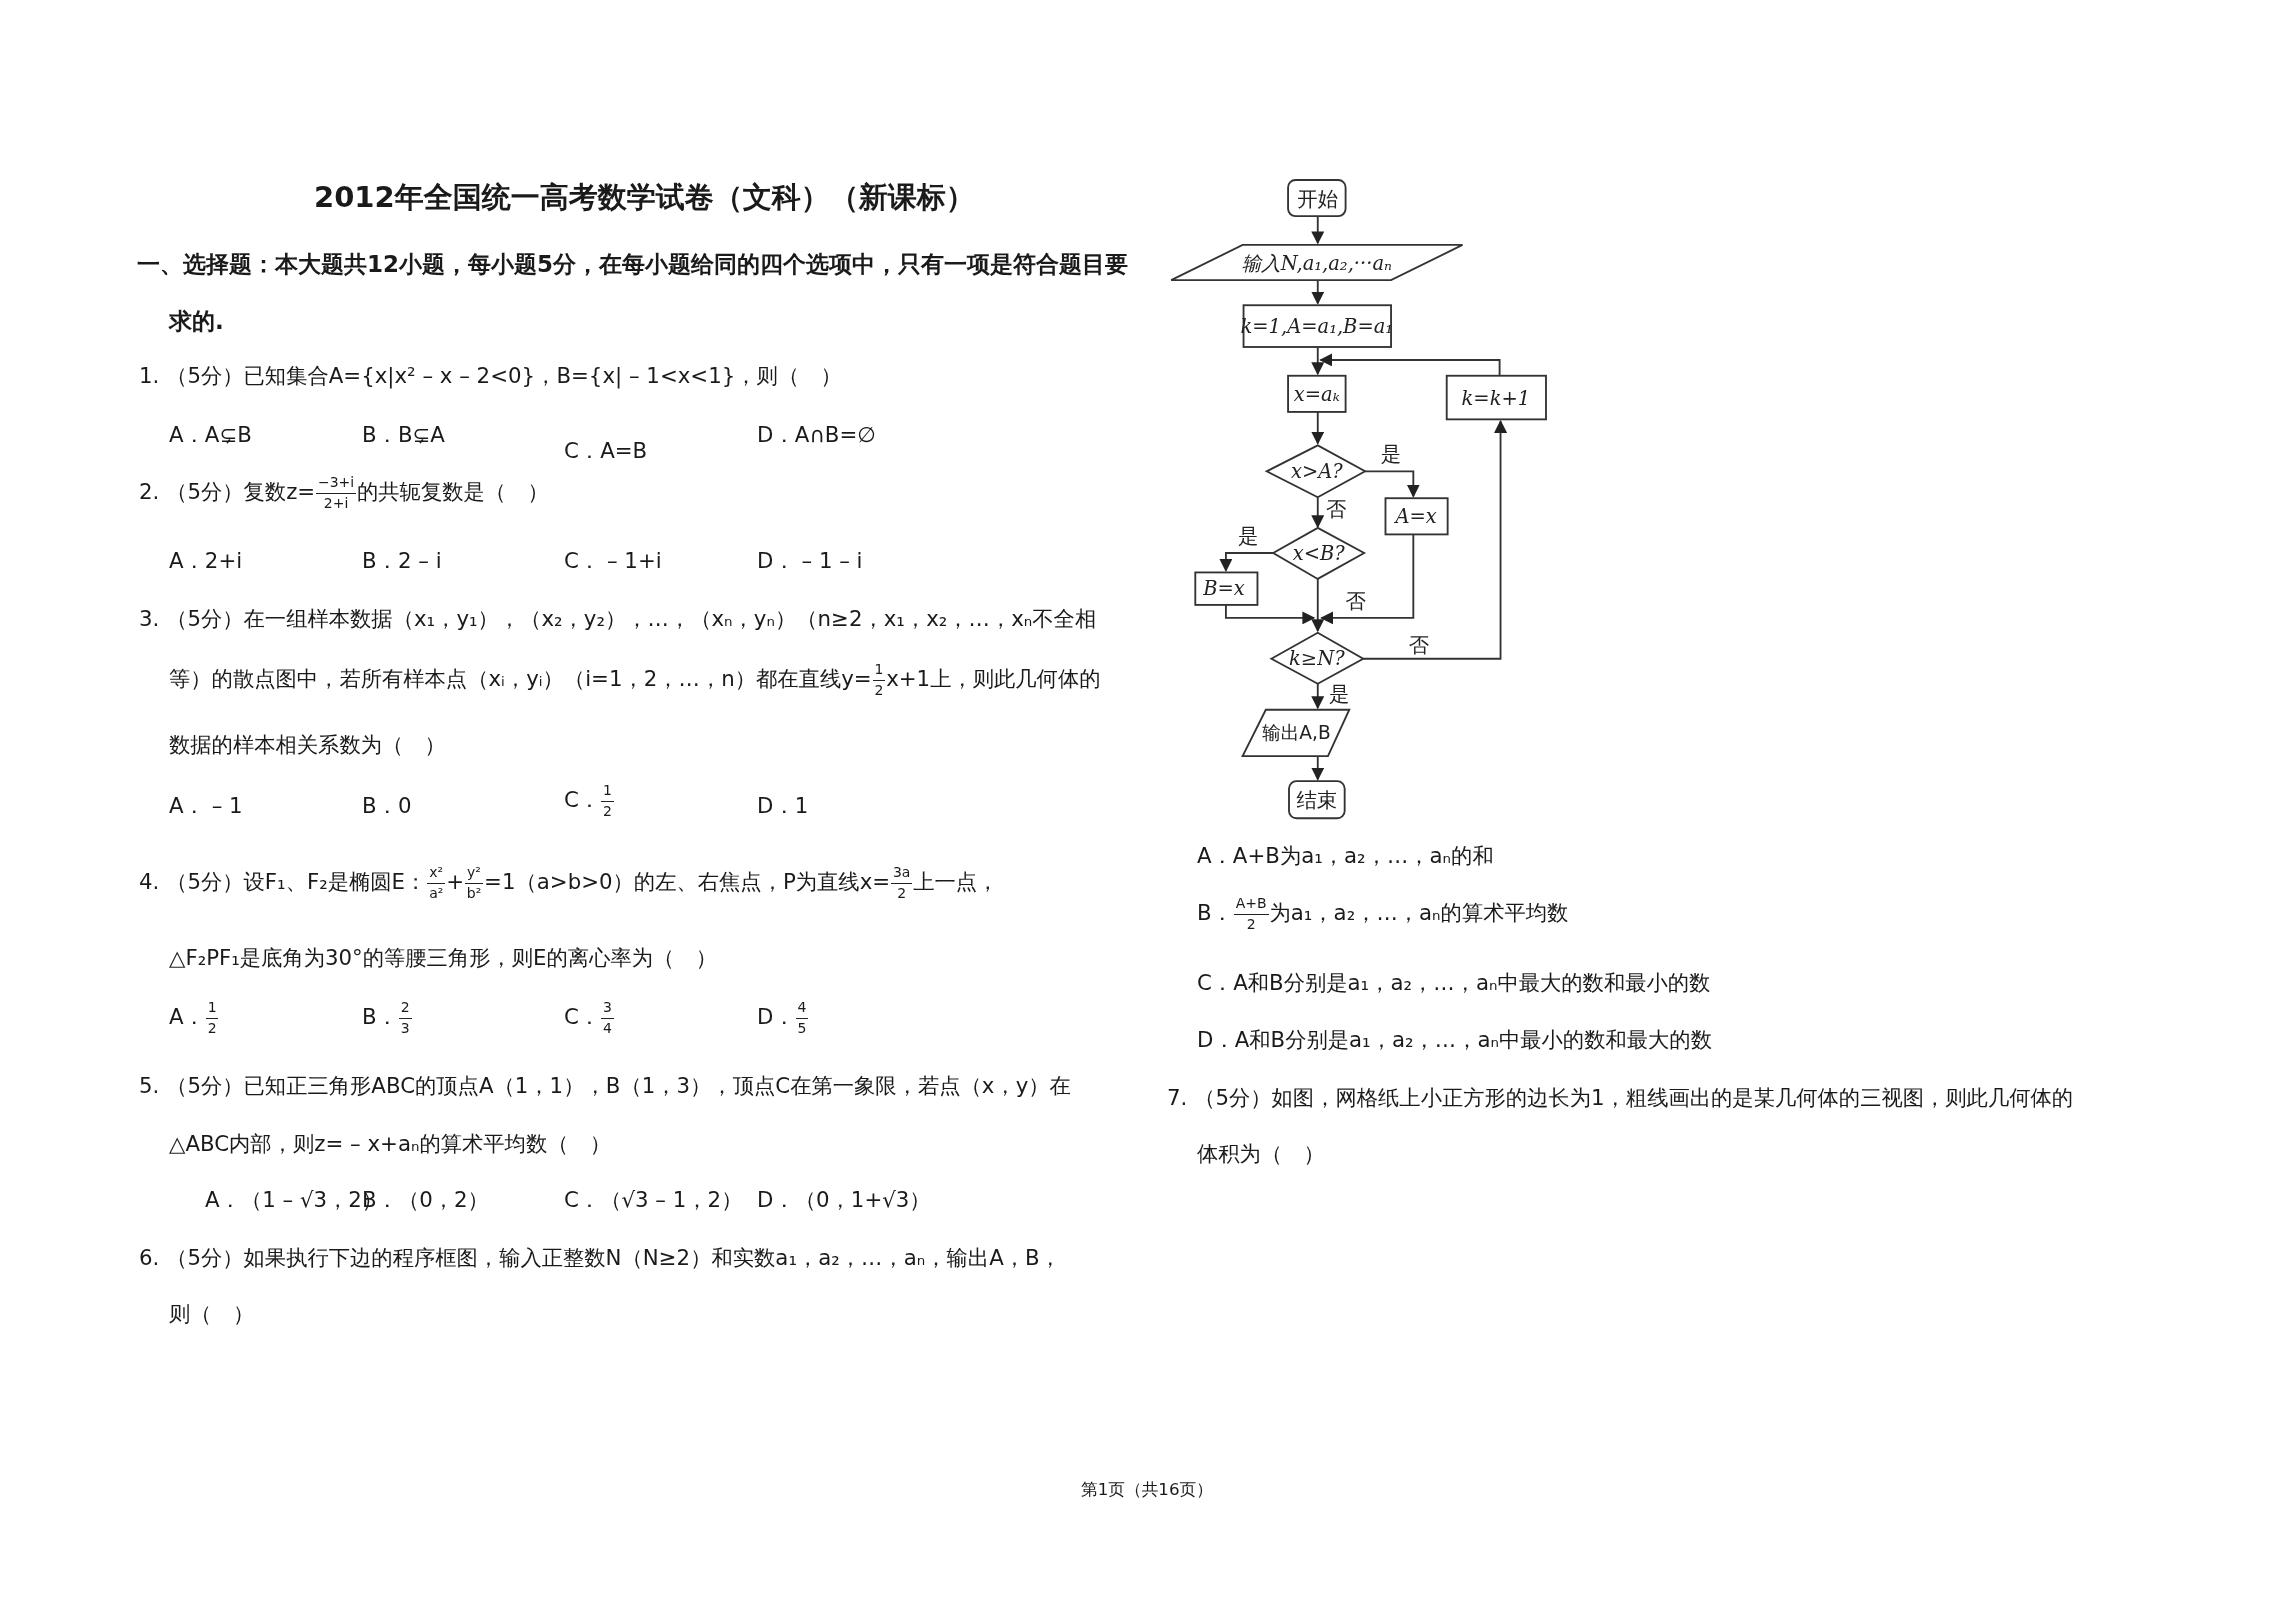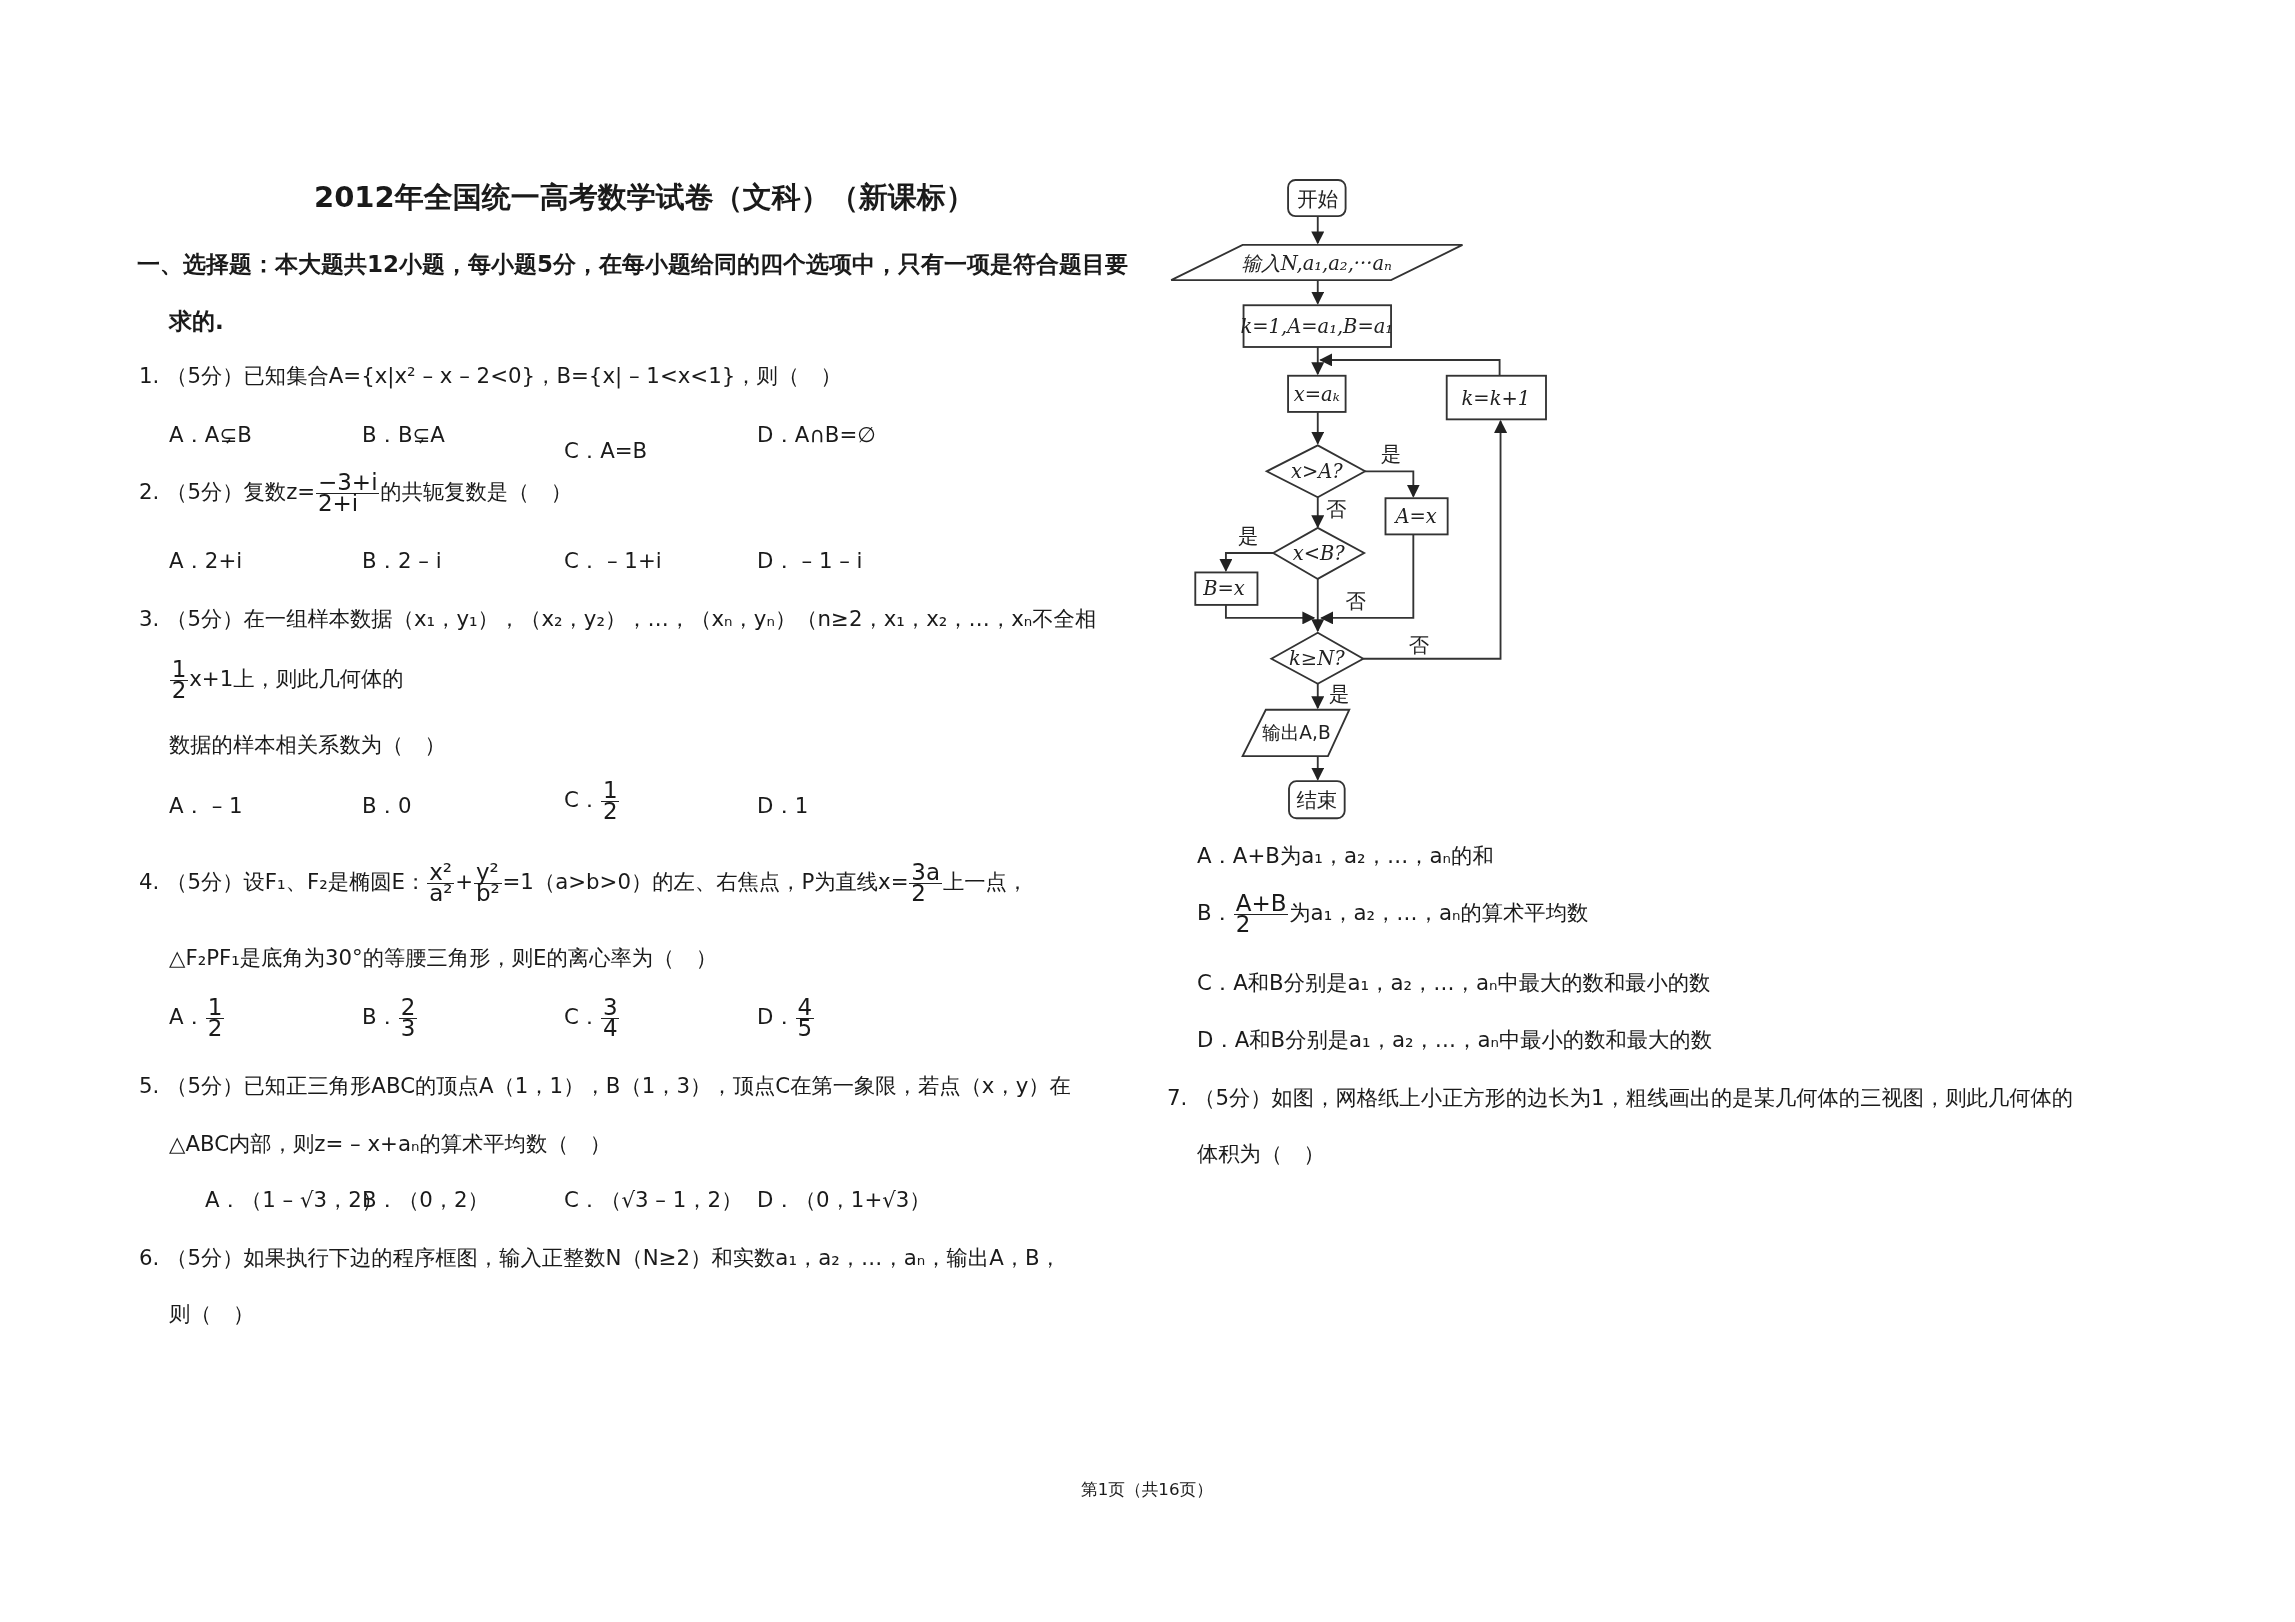--- a/index.html
+++ b/index.html
@@ -3,21 +3,21 @@
 <meta charset="utf-8">
 <style>
   html, body { margin: 0; padding: 0; background: #ffffff; }
   body { width: 2296px; height: 1622px; position: relative; overflow: hidden;
          font-family: "DejaVu Sans", "Liberation Sans", sans-serif; color: #1a1a1a; }
   .abs { position: absolute; white-space: nowrap; }
   .title { font-size: 29px; font-weight: bold; }
   .section { font-size: 23px; font-weight: bold; }
   .q { font-size: 21.3px; line-height: 28px; }
   .opt { font-size: 21.3px; line-height: 28px; }
-  .frac { display: inline-block; vertical-align: middle; text-align: left; font-size: 23px; line-height: 19.5px; margin: 0 0.9px; }
+  .frac { display: inline-block; vertical-align: middle; text-align: center; font-size: 14px; line-height: 19.5px; margin: 0 0.9px; }
   .frac .num { display: block; border-bottom: 1.4px solid #222; padding: 0 1.9px; }
   .frac .den { display: block; padding: 0 1.9px; }
   .footer { font-size: 16.7px; }
   svg text { font-family: "DejaVu Serif", "Liberation Serif", serif; }
   .fc-zh { font-family: "DejaVu Sans", sans-serif; font-size: 22px; fill: #222; }
   .fc-it { font-style: italic; font-size: 21px; fill: #222; }
 </style>
 </head>
 <body>
 
@@ -42,21 +42,21 @@
 <div class="abs opt" style="left:169px; top:547px;">A．2+i</div>
 <div class="abs opt" style="left:362px; top:547px;">B．2 – i</div>
 <div class="abs opt" style="left:564px; top:547px;">C． – 1+i</div>
 <div class="abs opt" style="left:757px; top:547px;">D． – 1 – i</div>
 
 <div class="abs q" style="left:139px; top:605px;">
   <span>3.</span>
   <span>（5分）</span><span>在一组样本数据（x₁，y₁），（x₂，y₂），…，（xₙ，yₙ）（n≥2，x₁，x₂，…，xₙ不全相</span>
 </div>
 <div class="abs q" style="left:169px; top:660px;">
-  <span class="frac"><span class="num">1</span><span class="den">2</span></span><span>x+1上，则此几何体的</span>
+  <span>等）的散点图中，若所有样本点（xᵢ，yᵢ）（i=1，2，…，n）都在直线y=</span><span class="frac"><span class="num">1</span><span class="den">2</span></span><span>x+1上，则此几何体的</span>
 </div>
 <div class="abs q" style="left:169px; top:731px;">数据的样本相关系数为（　）</div>
 <div class="abs opt" style="left:169px; top:792px;">A． – 1</div>
 <div class="abs opt" style="left:362px; top:792px;">B．0</div>
 <div class="abs opt" style="left:564px; top:781px;">
   <span>C．</span><span class="frac"><span class="num">1</span><span class="den">2</span></span>
 </div>
 <div class="abs opt" style="left:757px; top:792px;">D．1</div>
 
 <div class="abs q" style="left:139px; top:863px;">

